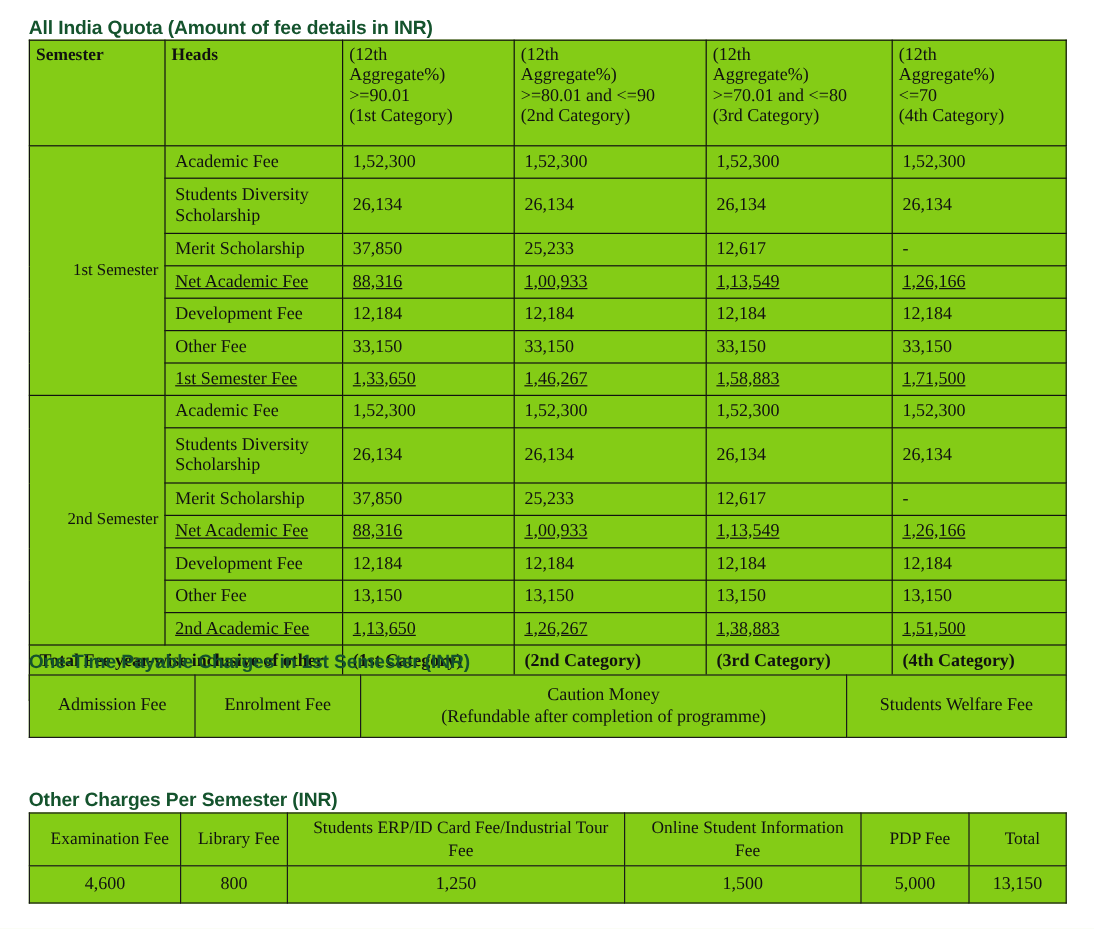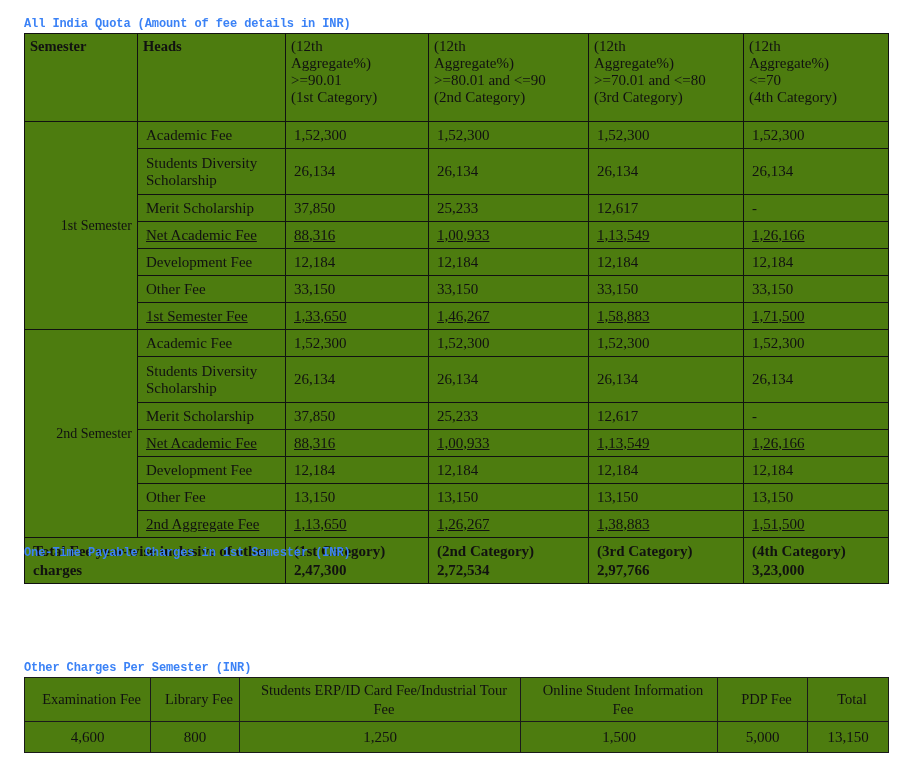--- a/index.html
+++ b/index.html
@@ -17,37 +17,37 @@
   .page {
     position: relative;
     width: 912px;
     height: 774px;
     padding: 0;
     box-sizing: border-box;
   }
 
   
   .section-title {
-    font-family: Liberation Mono, monospace;
+    font-family: Liberation Sans, sans-serif;
     font-weight: bold;
-    font-size: 12px;
+    font-size: 16px;
     line-height: 18px;
-    color: #3b82f6;
+    color: #14532d;
     letter-spacing: -0.1px;
   }
   #title-main { position: absolute; left: 24px; top: 15px; }
   #title-onetime { position: absolute; left: 24px; top: 544px; }
   #title-other { position: absolute; left: 24px; top: 659px; }
 
   
   table.doc {
     border-collapse: collapse;
     table-layout: fixed;
     position: absolute;
-    background: #4d7c0f;
+    background: #84cc16;
   }
   table.doc td, table.doc th {
     border: 1px solid #1a1a1a;
     padding: 2px 5px;
     vertical-align: middle;
     font-weight: normal;
     font-size: 15px;
     line-height: 17px;
     color: #111;
     box-sizing: border-box;
@@ -266,21 +266,21 @@
         <td class="val">12,184</td>
       </tr>
       <tr>
         <td class="head-label" style="height:27px">Other Fee</td>
         <td class="val">13,150</td>
         <td class="val">13,150</td>
         <td class="val">13,150</td>
         <td class="val">13,150</td>
       </tr>
       <tr>
-        <td class="head-label b" style="height:27px">2nd Aggregate Fee</td>
+        <td class="head-label b" style="height:27px">2nd Academic Fee</td>
         <td class="val b">1,13,650</td>
         <td class="val b">1,26,267</td>
         <td class="val b">1,38,883</td>
         <td class="val b">1,51,500</td>
       </tr>
 
       <tr>
         <td class="totlabel" colspan="2" style="height:46px">Total Fee year-wise inclusive of other charges</td>
         <td class="totval">
           <span>(1st Category)</span><br>
@@ -305,20 +305,29 @@
   <div class="section-title" id="title-onetime">One-Time Payable Charges in 1st Semester (INR)</div>
 
   <table class="doc" id="tbl-onetime">
     <colgroup>
       <col style="width:138px">
       <col style="width:138px">
       <col style="width:405px">
       <col style="width:183px">
     </colgroup>
     <tbody>
+      <tr class="headrow">
+        <td>Admission Fee</td>
+        <td>Enrolment Fee</td>
+        <td>
+          <span>Caution Money</span><br>
+          <span>(Refundable after completion of programme)</span>
+        </td>
+        <td>Students Welfare Fee</td>
+      </tr>
     </tbody>
   </table>
 
   <div class="section-title" id="title-other">Other Charges Per Semester (INR)</div>
 
   <table class="doc" id="tbl-other">
     <colgroup>
       <col style="width:126px">
       <col style="width:89px">
       <col style="width:281px">

